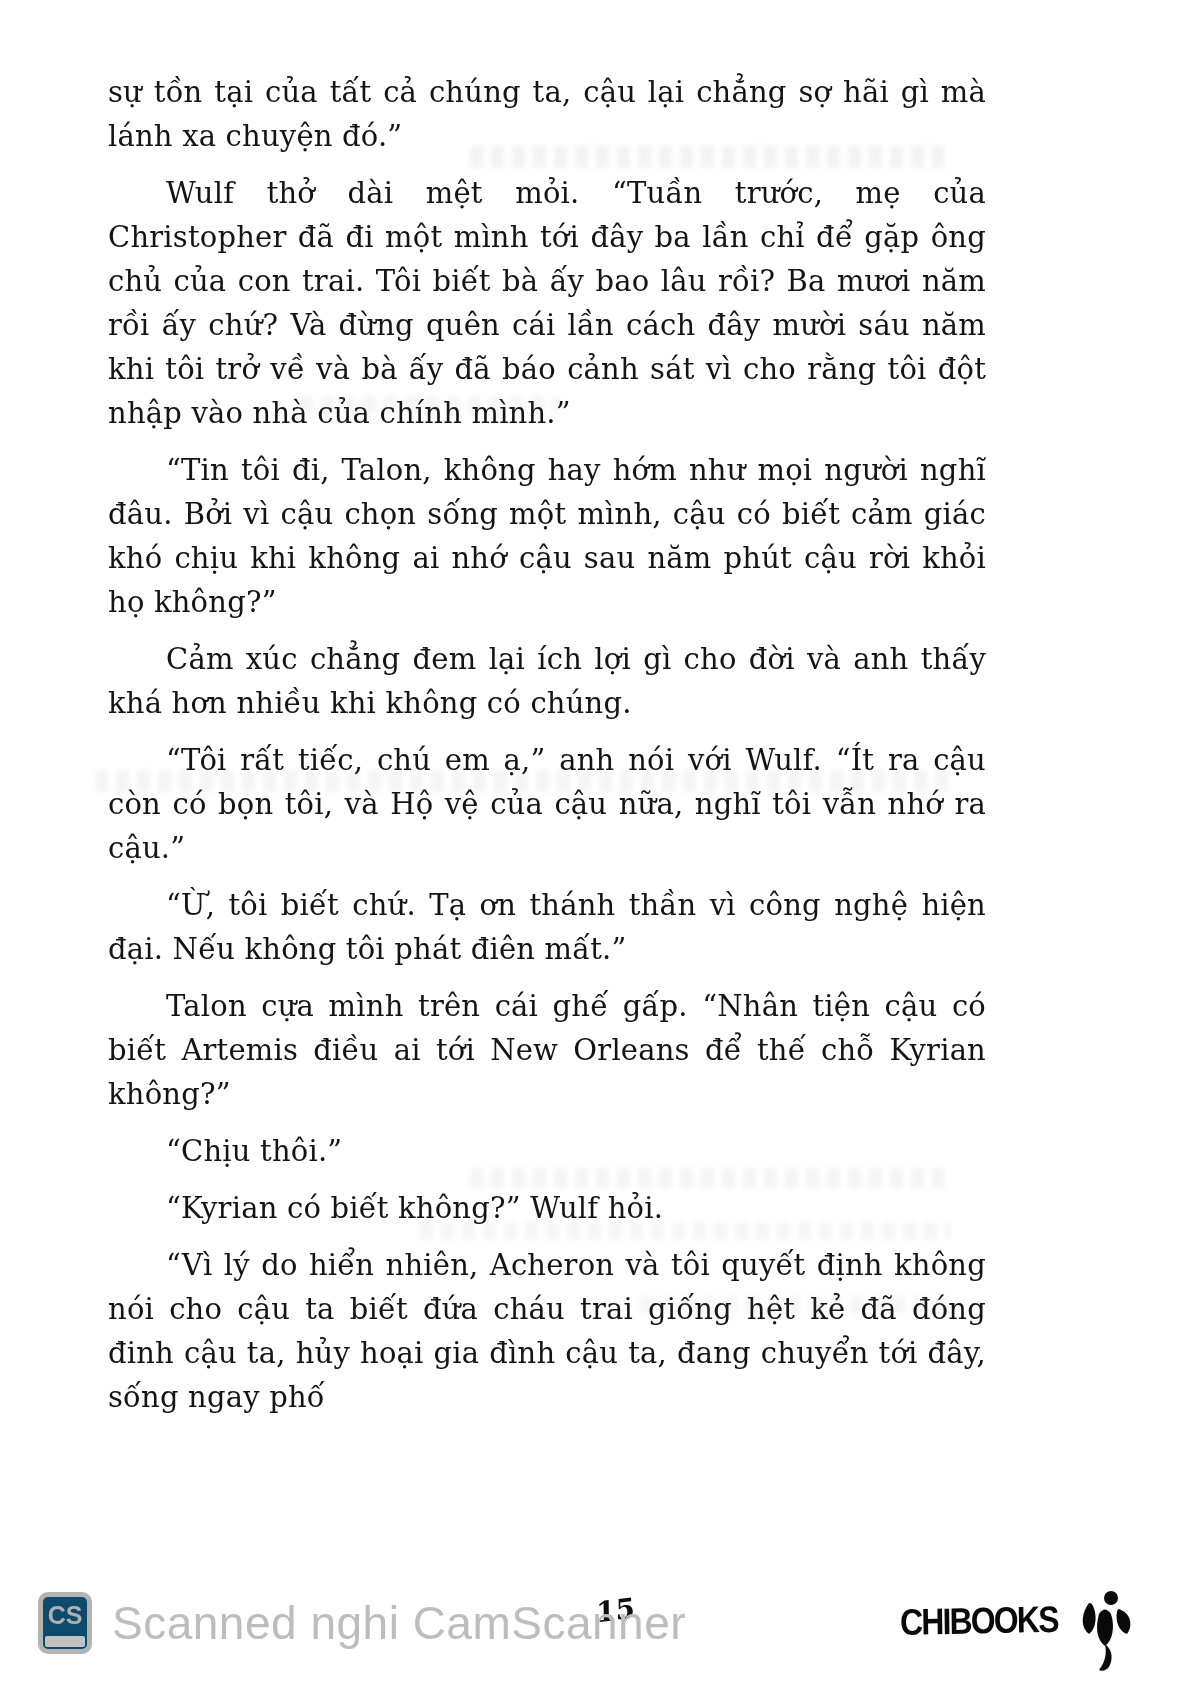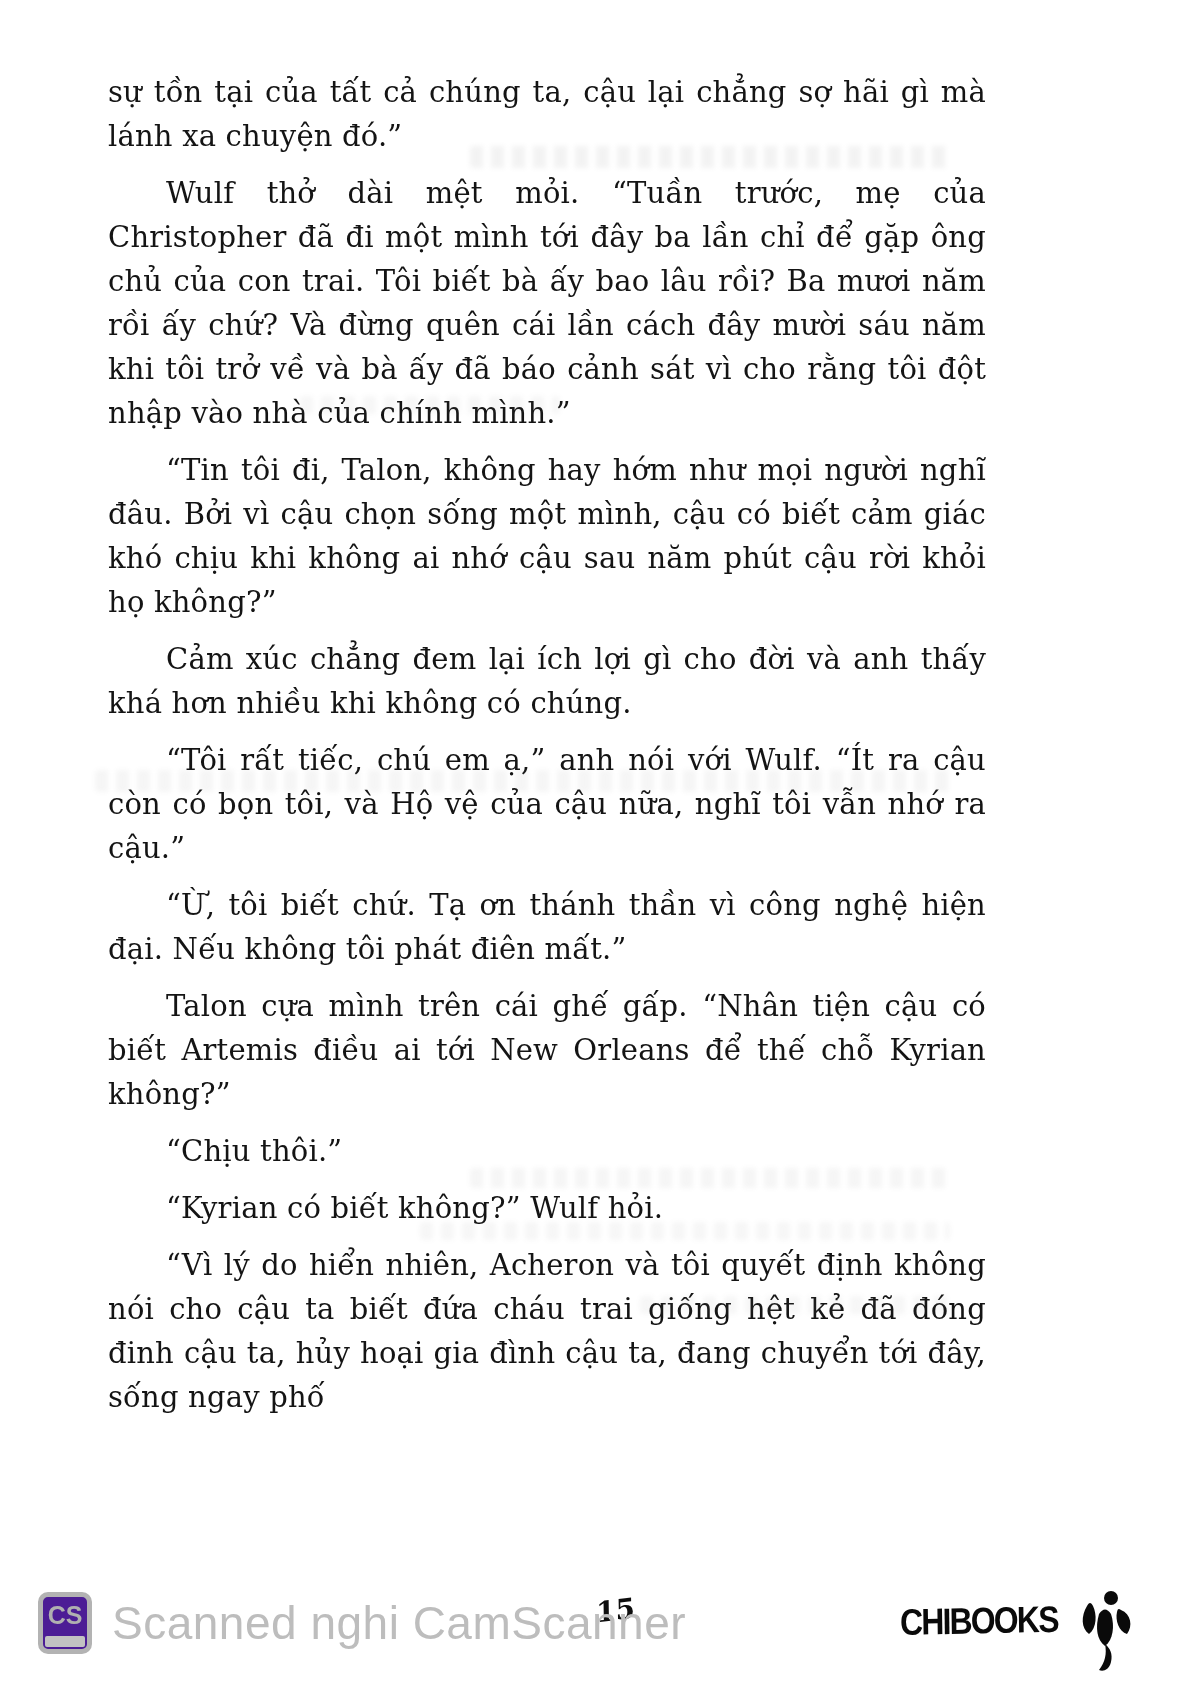--- a/index.html
+++ b/index.html
@@ -74,21 +74,21 @@
     display:flex;align-items:center;gap:20px;
   }
   .cs-icon{
     position:relative;
     width:54px;height:62px;
     border:5px solid #b3b3b3;
     border-radius:10px;
     box-sizing:border-box;
     display:flex;align-items:center;justify-content:center;
     padding-bottom:16px;
-    background:#4c1d95;
+    background:#0c4a6e;
   }
   .cs-letters{
     font-family:"Liberation Sans",sans-serif;
     font-weight:700;font-size:25px;color:#b0b0b0;letter-spacing:0;
   }
   .cs-bar{
     position:absolute;left:2px;right:2px;bottom:2px;height:11px;
     background:#c2c2c2;border-radius:2px;
   }
   .cs-text{

